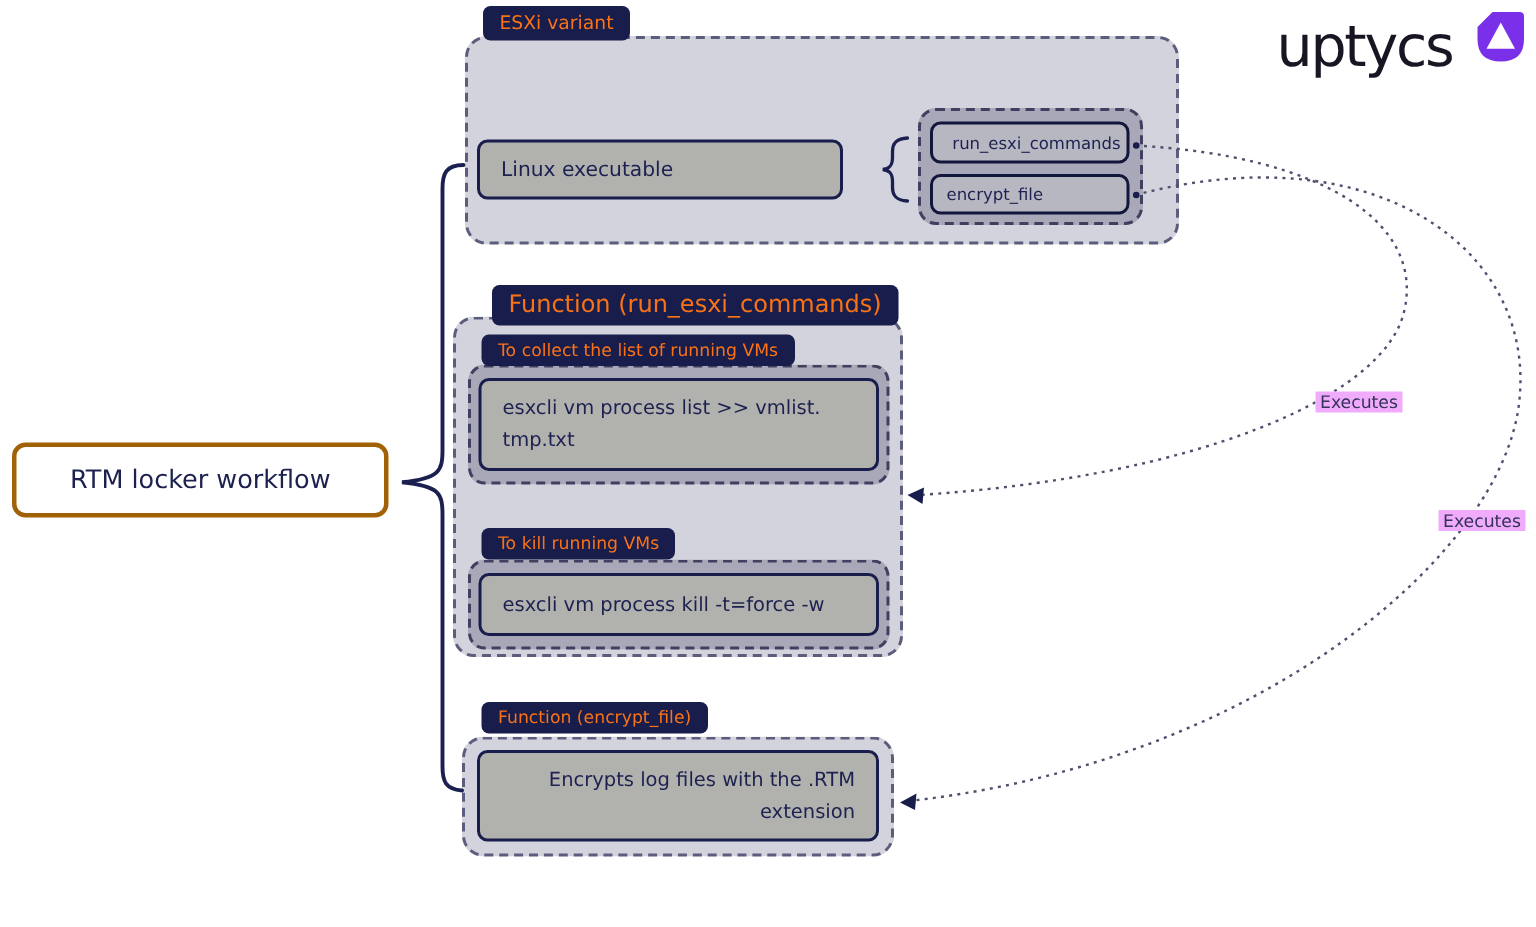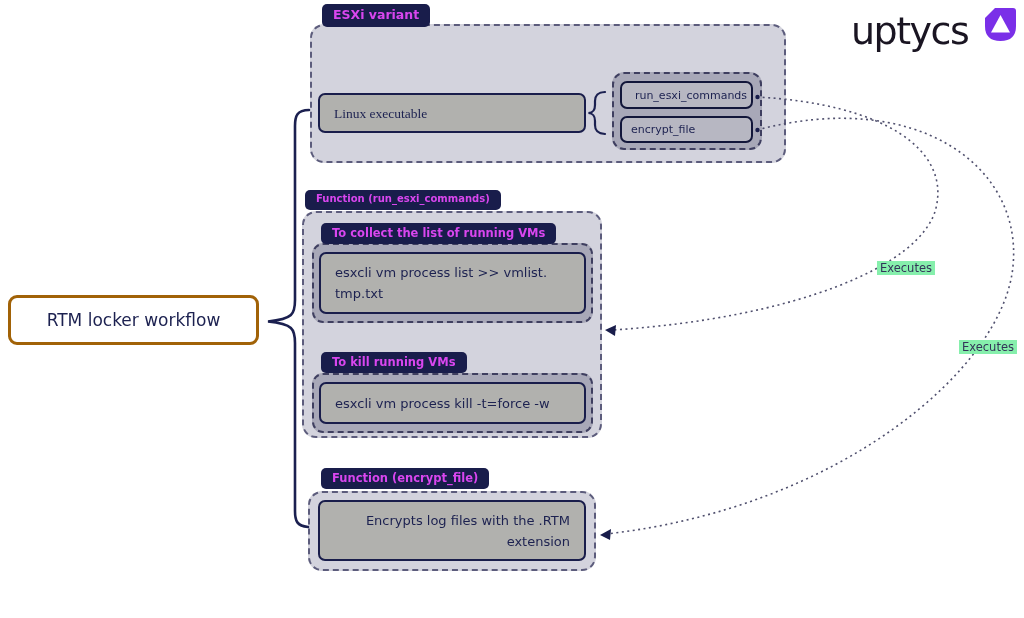--- a/index.html
+++ b/index.html
@@ -1,39 +1,39 @@
 <!DOCTYPE html>
 <html><head>
 <meta charset="utf-8">
 <style>
   html,body{margin:0;padding:0;background:#ffffff;}
   .canvas{position:relative;width:1024px;height:618px;background:#ffffff;
           font-family:"DejaVu Sans","Liberation Sans",sans-serif;overflow:hidden;}
 
-  .badge{position:absolute;background:#191d4b;color:#d946ef;font-size:12px;font-weight:700;
+  .badge{position:absolute;background:#191d4b;color:#f97316;font-size:12px;font-weight:400;
          padding:3px 11px 4px;border-radius:5px;white-space:nowrap;z-index:4;line-height:1.25;}
   .badge.center{text-align:center;}
 
   .dashed-container{position:absolute;background:#d3d3dd;border:2px dashed #5c5c7c;
                     border-radius:14px;z-index:1;box-sizing:border-box;}
   .sub-container{position:absolute;background:#a8a8b8;border:2px dashed #3f3f60;
                  border-radius:11px;z-index:2;box-sizing:border-box;}
   .cmd-box{position:absolute;background:#b1b1ae;border:2.5px solid #191d4b;border-radius:7px;
            color:#1c2150;font-size:13px;z-index:3;box-sizing:border-box;
            padding:8px 14px;line-height:21px;}
   .cmd-box.vcenter{display:flex;align-items:center;padding-top:0;padding-bottom:0;}
   .fn-box{position:absolute;background:#b7b7c2;border:2px solid #12163a;border-radius:7px;
           color:#1c2150;font-size:11px;z-index:3;box-sizing:border-box;
           display:flex;align-items:center;padding-left:9px;}
 
   .title-box{position:absolute;left:8px;top:295px;width:251px;height:50px;background:#ffffff;
              border:3px solid #a16207;border-radius:9px;display:flex;align-items:center;
              justify-content:center;font-size:17px;color:#1c2150;z-index:3;box-sizing:border-box;}
 
-  .exec-label{position:absolute;background:#86efac;color:#333358;font-size:11.5px;
+  .exec-label{position:absolute;background:#f0abfc;color:#333358;font-size:11.5px;
               z-index:6;padding:0 3px;}
 
   .overlay{position:absolute;left:0;top:0;z-index:5;pointer-events:none;}
 
   .logo-text{position:absolute;left:851px;top:9px;font-size:38px;letter-spacing:-1.5px;
              color:#1a1522;font-weight:500;z-index:3;line-height:1.2;}
   .logo-icon{position:absolute;left:984px;top:7px;z-index:3;}
 </style>
 </head>
 <body>
@@ -42,33 +42,33 @@
 
   <div class="title-box">
     <span>RTM locker workflow</span>
   </div>
 
   <div class="badge" style="left:322px;top:4px;font-size:12.5px;">
     <span>ESXi variant</span>
   </div>
   <div class="dashed-container" style="left:310px;top:24px;width:476px;height:139px;"></div>
 
-  <div class="cmd-box vcenter" style="left:318px;top:93px;width:268px;height:40px;font-size:13.5px;font-family:Liberation Serif, serif;">
+  <div class="cmd-box vcenter" style="left:318px;top:93px;width:244px;height:40px;font-size:13.5px;">
     <span>Linux executable</span>
   </div>
 
   <div class="sub-container" style="left:612px;top:72px;width:150px;height:78px;border-radius:12px;"></div>
   <div class="fn-box" style="left:620px;top:81px;width:133px;height:28px;justify-content:center;">
     <span>run_esxi_commands</span>
   </div>
   <div class="fn-box" style="left:620px;top:116px;width:133px;height:27px;">
     <span>encrypt_file</span>
   </div>
 
-  <div class="badge" style="left:305px;top:190px;font-size:10px;">
+  <div class="badge" style="left:328px;top:190px;font-size:16px;">
     <span>Function (run_esxi_commands)</span>
   </div>
   <div class="dashed-container" style="left:302px;top:211px;width:300px;height:227px;"></div>
 
   <div class="badge" style="left:321px;top:223px;font-size:11.5px;">
     <span>To collect the list of running VMs</span>
   </div>
   <div class="sub-container" style="left:312px;top:243px;width:281px;height:80px;"></div>
   <div class="cmd-box" style="left:319px;top:252px;width:267px;height:62px;">
     <div>esxcli vm process list &gt;&gt; vmlist.</div>

